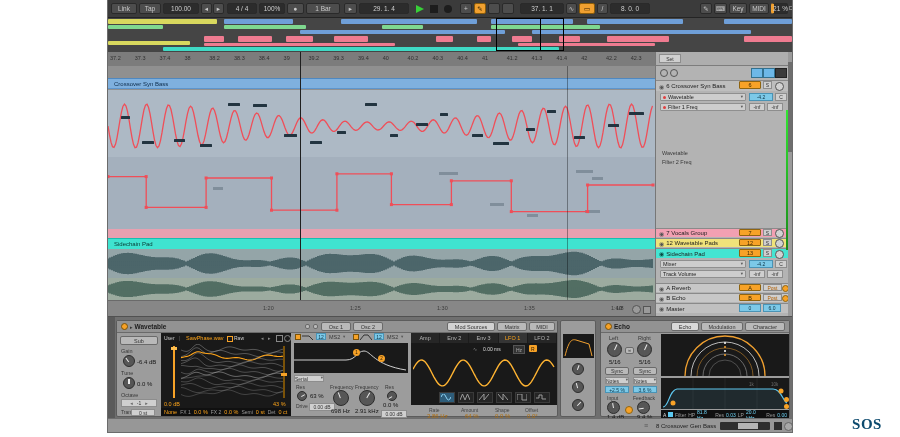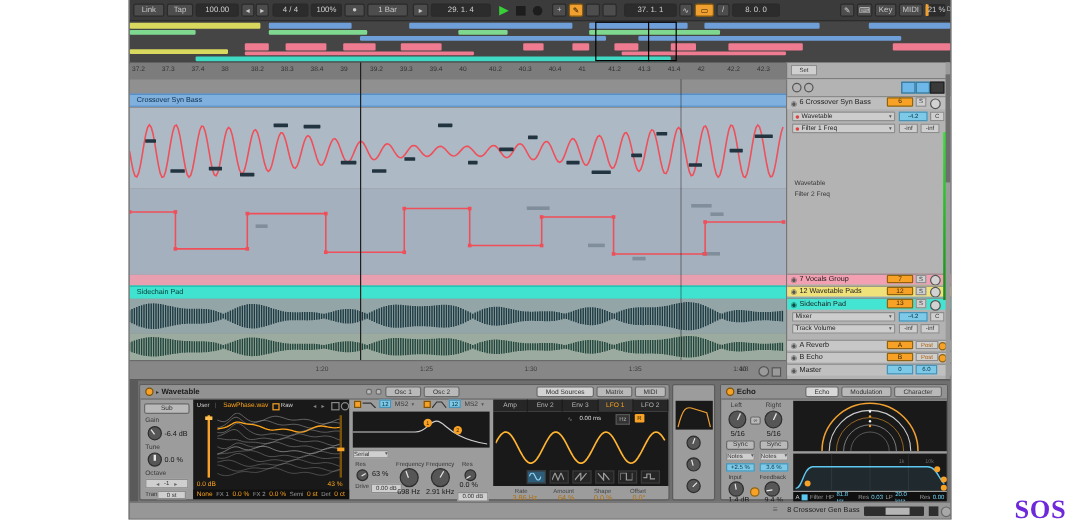--- a/index.html
+++ b/index.html
@@ -40,21 +40,21 @@
   .lbl{position:absolute;font-size:5.5px;color:#383838;white-space:nowrap}
   .dval{position:absolute;font-size:6px;color:#161616;white-space:nowrap}
   .oval{position:absolute;font-size:5.5px;color:#ffa519;white-space:nowrap}
   .glbl{position:absolute;font-size:5px;color:#9a9a9a;white-space:nowrap}
   .knob{position:absolute;border-radius:50%;background:#565656;border:1px solid #2d2d2d;box-sizing:border-box}
   .knob i{position:absolute;left:50%;top:1px;width:1.4px;height:46%;background:#e9e9e9;transform-origin:50% 100%;margin-left:-0.7px;transform:rotate(var(--r,0deg))}
   .subtab{height:10px;display:flex;align-items:center;justify-content:center;font-size:5.5px;color:#b5b5b5;flex:1;border-right:1px solid #1c1c1c}
   .subtab.on{color:#ffa519;background:#353535}
   .playhead{position:absolute;width:1px;background:#1f1f1f}
   .statusbar{position:absolute;left:0;top:418px;width:684px;height:14px;background:#979797;border-top:1px solid #6e6e6e}
-  .sos{position:absolute;right:8px;bottom:0;width:50px;height:25px;display:flex;align-items:center;justify-content:center;font-family:"Liberation Serif",serif;font-weight:bold;font-size:22px;color:#6d28d9;letter-spacing:0.5px}
+  .sos{position:absolute;right:8px;bottom:0;width:50px;height:25px;display:flex;align-items:center;justify-content:center;font-family:"Liberation Serif",serif;font-weight:bold;font-size:15px;color:#0c4a6e;letter-spacing:0.5px}
   svg{position:absolute;display:block}
 </style>
 </head>
 <body>
 
 <div class="app">
 
   <div class="transport">
     <div class="bar-pill" style="left:3px;width:26px">Link</div>
     <div class="bar-pill" style="left:31px;width:22px">Tap</div>

